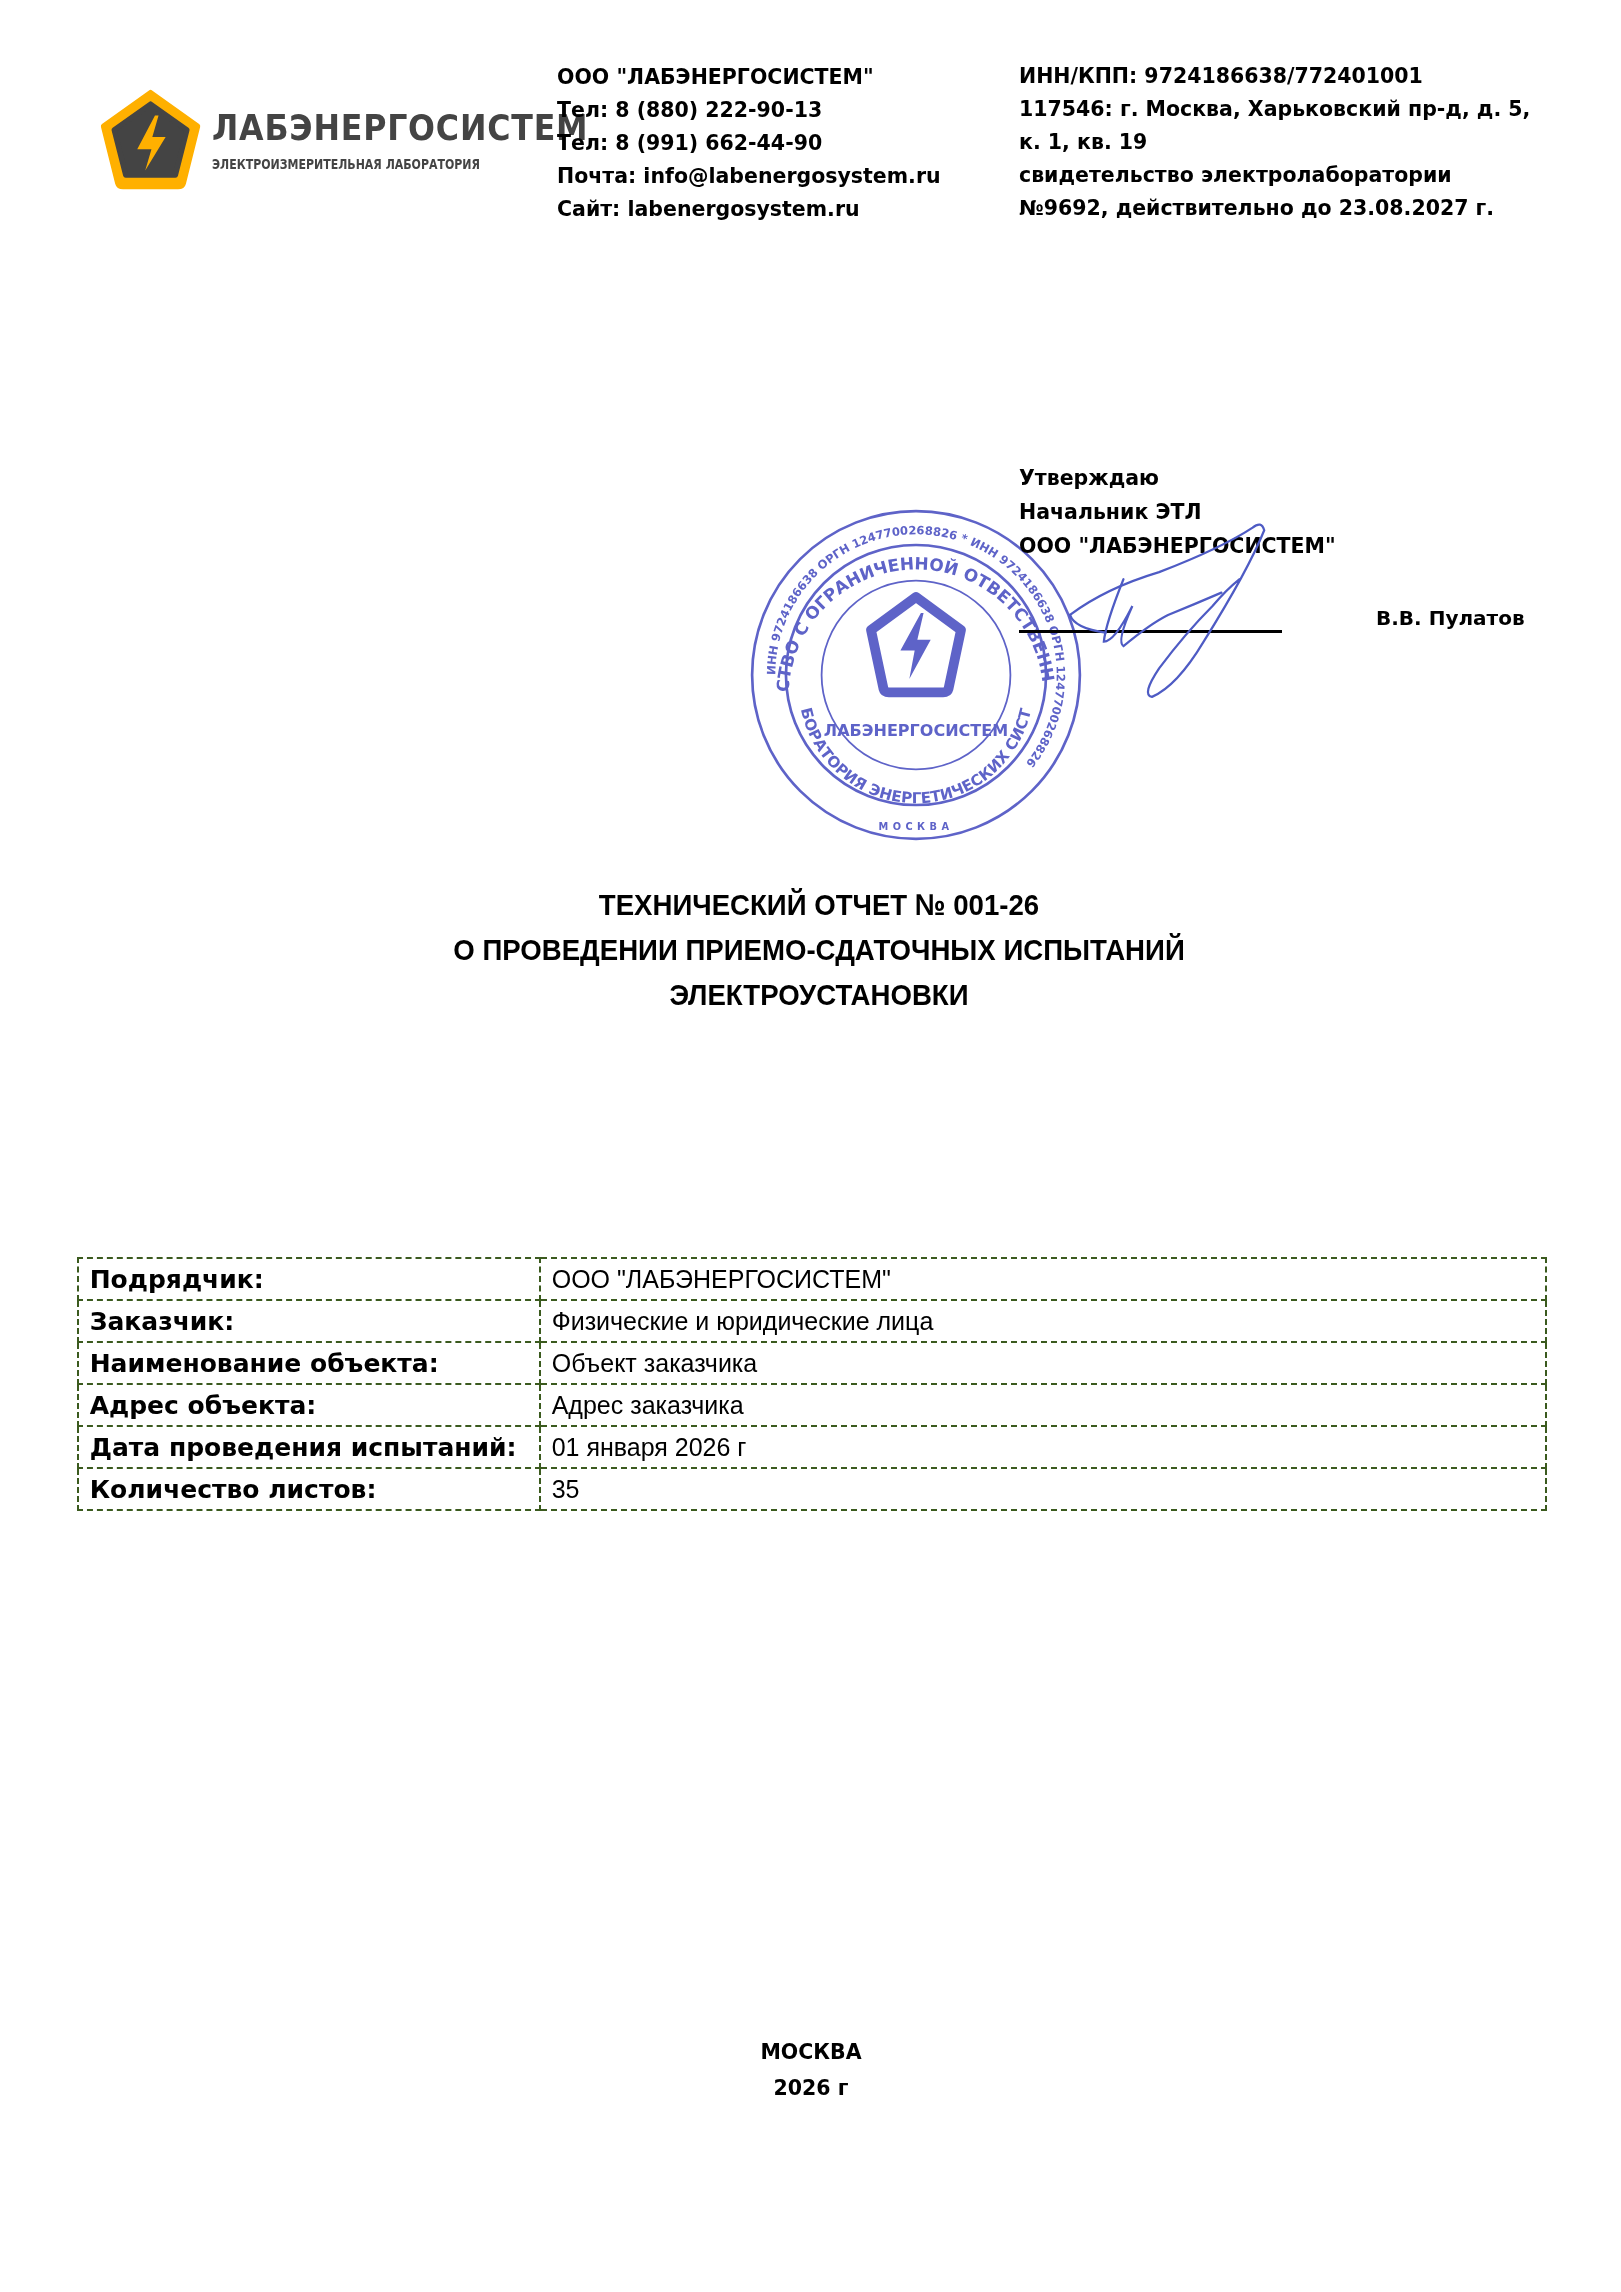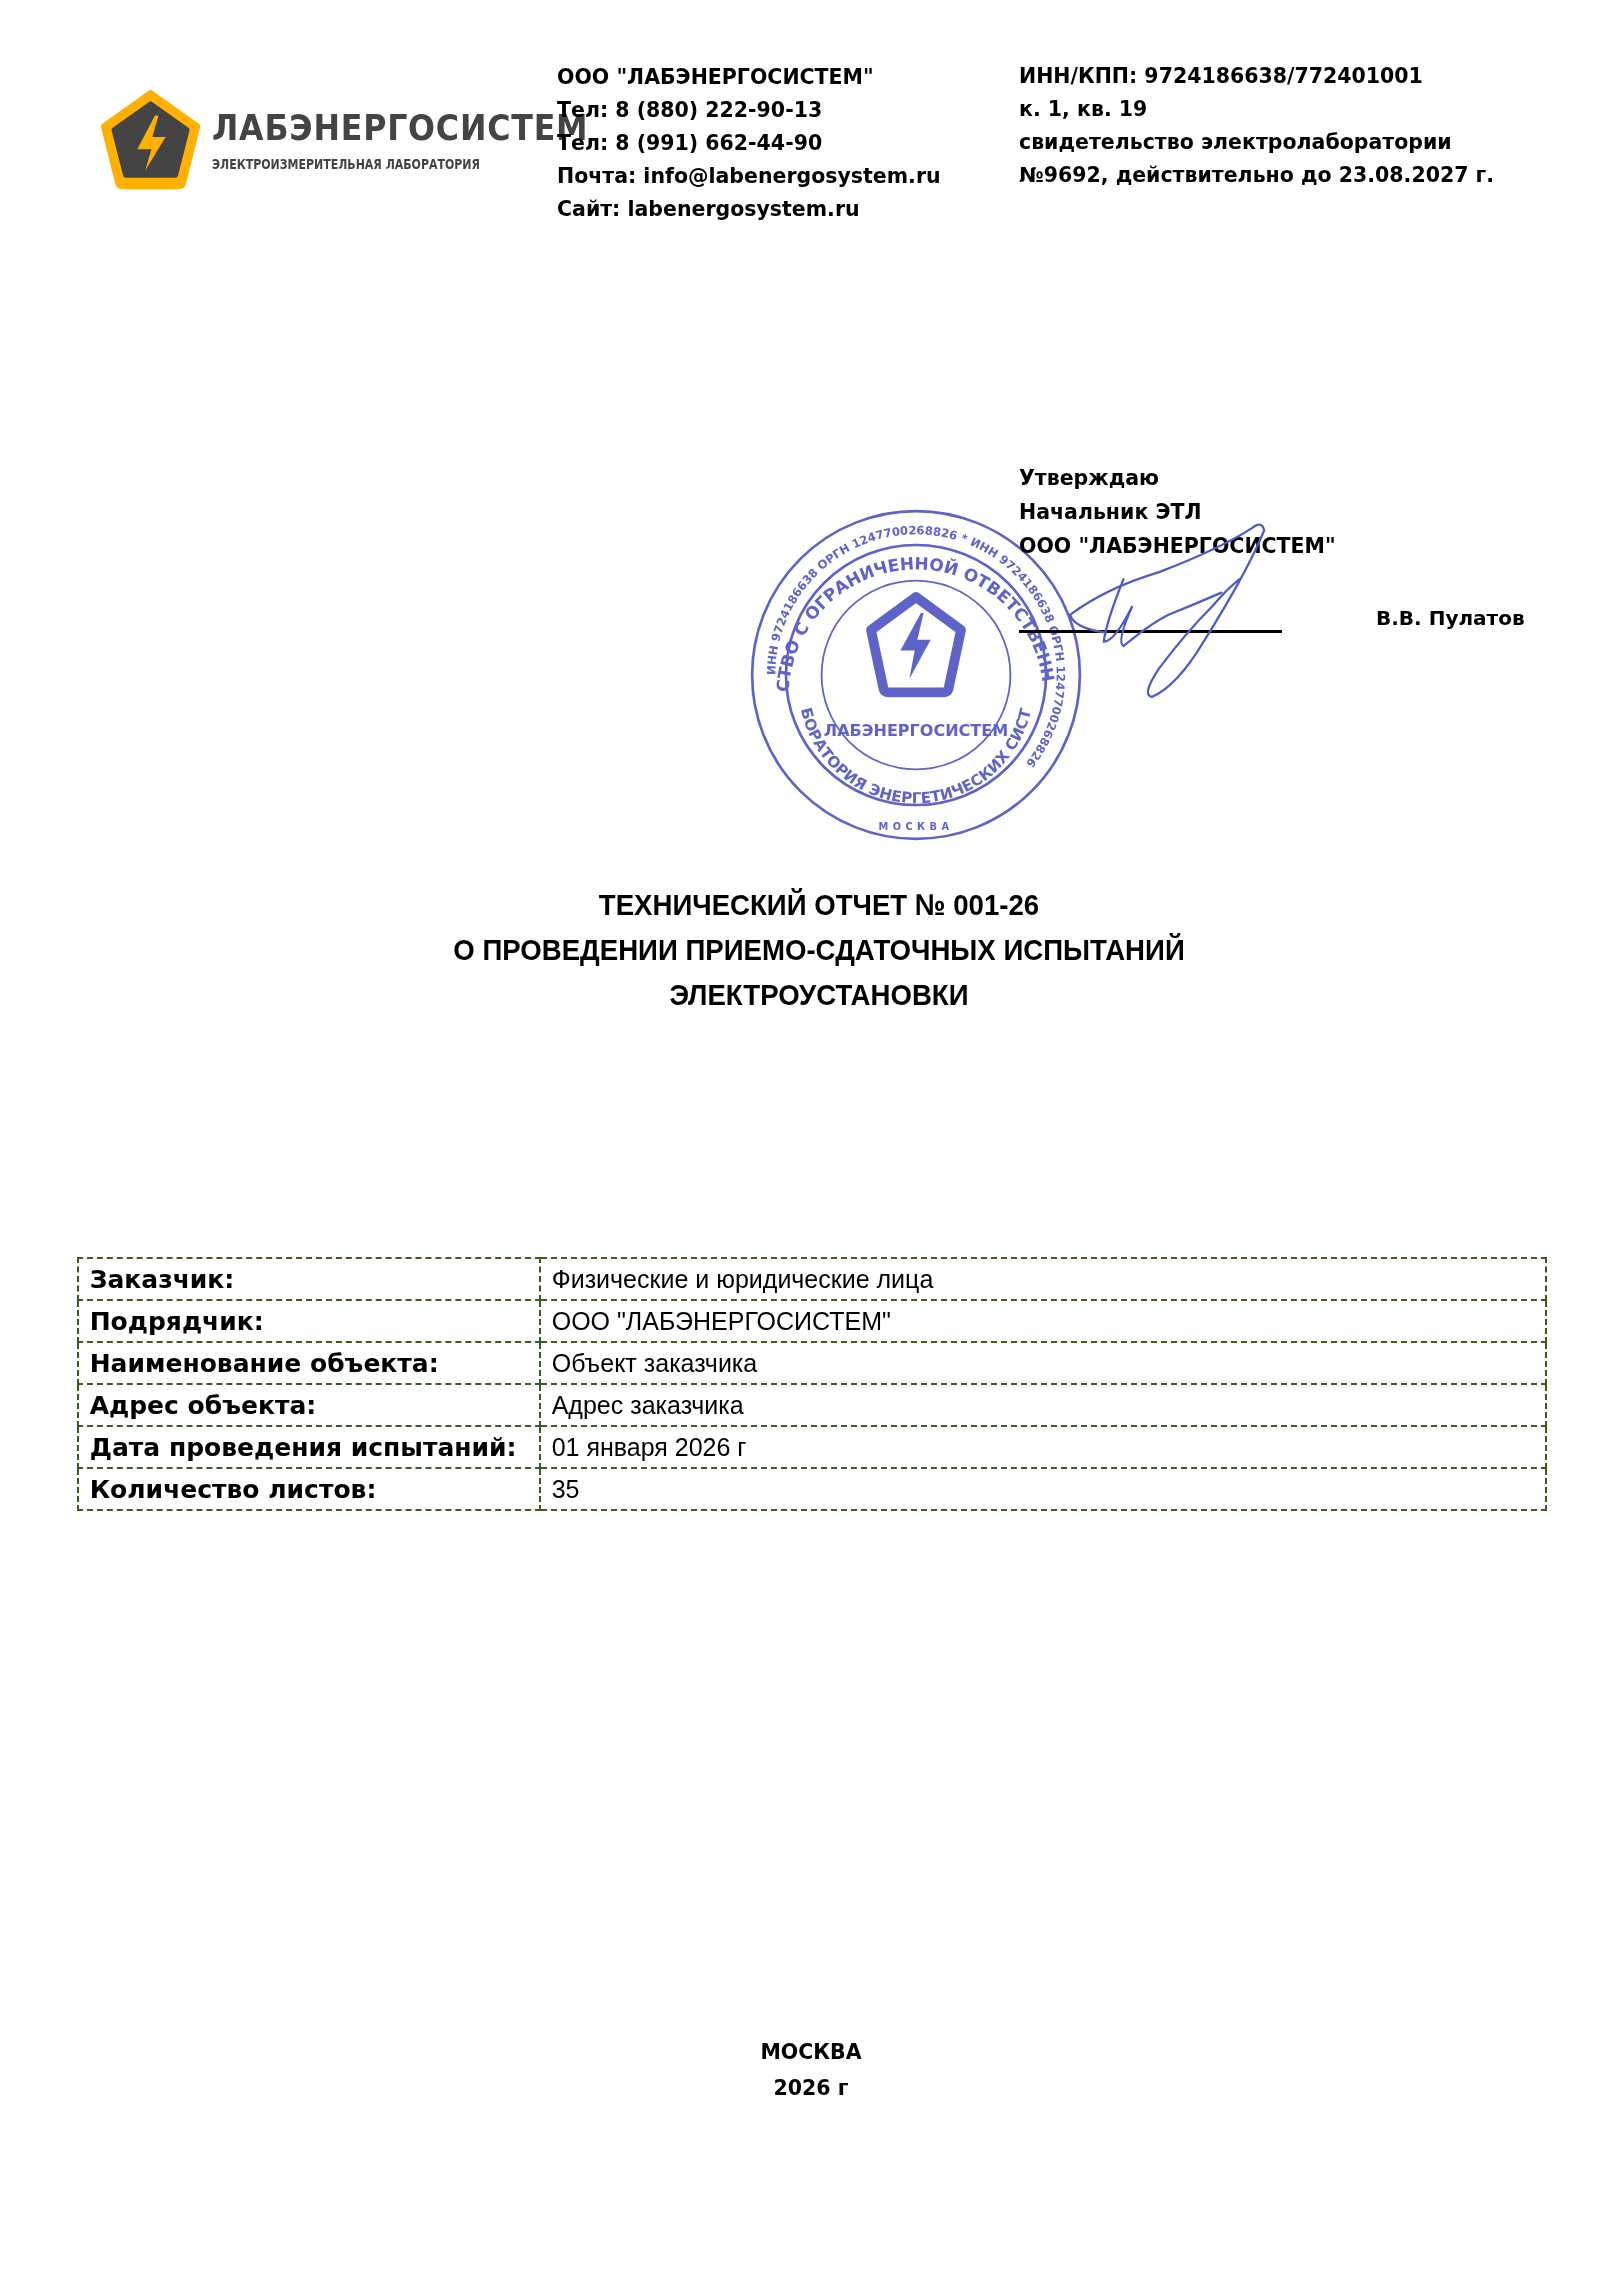--- a/index.html
+++ b/index.html
@@ -55,20 +55,21 @@
 <div class="abs contacts">
   <div>ООО "ЛАБЭНЕРГОСИСТЕМ"</div>
   <div>Тел: 8 (880) 222-90-13</div>
   <div>Тел: 8 (991) 662-44-90</div>
   <div>Почта: info@labenergosystem.ru</div>
   <div>Сайт: labenergosystem.ru</div>
 </div>
 
 <div class="abs legal">
   <div>ИНН/КПП: 9724186638/772401001</div>
+  <div>117546: г. Москва, Харьковский пр-д, д. 5,</div>
   <div>к. 1, кв. 19</div>
   <div>свидетельство электролаборатории</div>
   <div>№9692, действительно до 23.08.2027 г.</div>
 </div>
 
 <div class="abs stamp">
   <svg width="334" height="334" viewBox="0 0 375 375">
     <defs>
       <path id="outerArc" d="M 187.5 187.5 m -158 0 a 158 158 0 1 1 316 0 a 158 158 0 1 1 -316 0"></path>
       <path id="midTopArc" d="M 45 200 A 143 143 0 0 1 330 200"></path>
@@ -117,26 +118,26 @@
 
 <div class="abs title">
   <div>ТЕХНИЧЕСКИЙ ОТЧЕТ № 001-26</div>
   <div>О ПРОВЕДЕНИИ ПРИЕМО-СДАТОЧНЫХ ИСПЫТАНИЙ</div>
   <div>ЭЛЕКТРОУСТАНОВКИ</div>
 </div>
 
 <table class="abs info">
   <tbody>
       <tr>
+    <td class="k">Подрядчик:</td>
+    <td class="v">ООО "ЛАБЭНЕРГОСИСТЕМ"</td>
+  </tr>
+  <tr>
     <td class="k">Заказчик:</td>
     <td class="v">Физические и юридические лица</td>
-  </tr>
-  <tr>
-    <td class="k">Подрядчик:</td>
-    <td class="v">ООО "ЛАБЭНЕРГОСИСТЕМ"</td>
   </tr>
   <tr>
     <td class="k">Наименование объекта:</td>
     <td class="v">Объект заказчика</td>
   </tr>
   <tr>
     <td class="k">Адрес объекта:</td>
     <td class="v">Адрес заказчика</td>
   </tr>
   <tr>

